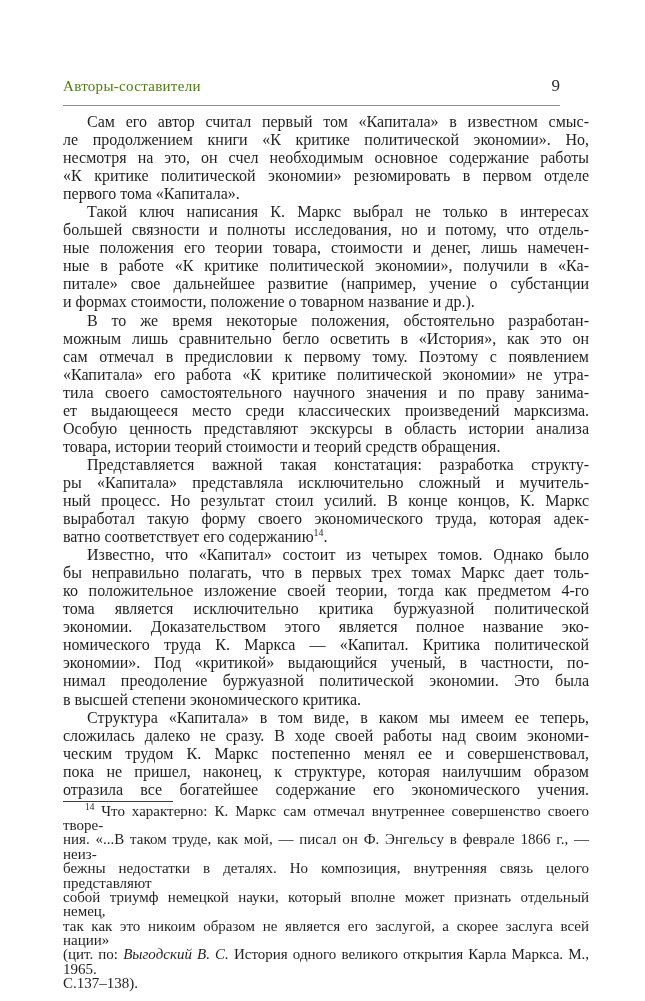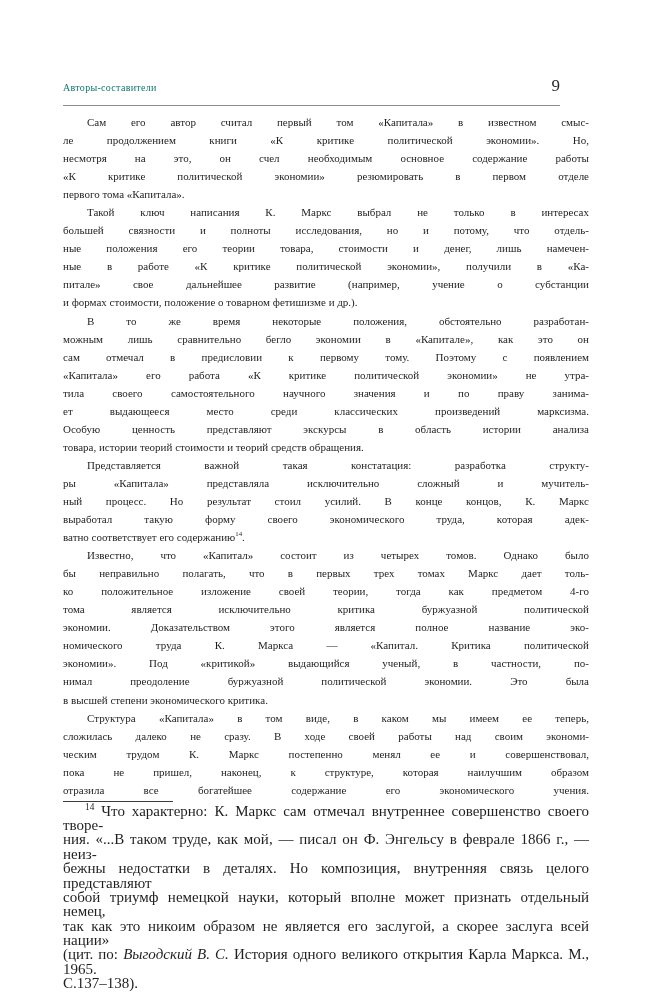--- a/index.html
+++ b/index.html
@@ -23,32 +23,32 @@
   }
   .pageheader {
     width: 497px;
     display: flex;
     justify-content: space-between;
     align-items: baseline;
     border-bottom: 1.5px solid #8c8c8c;
     padding-bottom: 9px;
   }
   .running-title {
-    font-size: 10px;
+    font-size: 15px;
     letter-spacing: 0.3px;
-    color: #0f766e;
+    color: #4d7c0f;
   }
   .page-number {
     font-size: 17px;
     color: #2a2a2a;
   }
   .body-text {
     margin-top: 7px;
     width: 526px;
-    font-size: 11px;
+    font-size: 16px;
     line-height: 18.05px;
   }
   .line {
     text-align: left;
     text-justify: inter-word;
     white-space: normal;
   }
   .line.j {
     text-align: justify;
     text-align-last: justify;
@@ -91,23 +91,23 @@
       <div class="line j indent"><span>Сам его автор считал первый том «Капитала» в известном смыс-</span></div>
       <div class="line j"><span>ле продолжением книги «К критике политической экономии». Но,</span></div>
       <div class="line j"><span>несмотря на это, он счел необходимым основное содержание работы</span></div>
       <div class="line j"><span>«К критике политической экономии» резюмировать в первом отделе</span></div>
       <div class="line"><span>первого тома «Капитала».</span></div>
       <div class="line j indent"><span>Такой ключ написания К. Маркс выбрал не только в интересах</span></div>
       <div class="line j"><span>большей связности и полноты исследования, но и потому, что отдель-</span></div>
       <div class="line j"><span>ные положения его теории товара, стоимости и денег, лишь намечен-</span></div>
       <div class="line j"><span>ные в работе «К критике политической экономии», получили в «Ка-</span></div>
       <div class="line j"><span>питале» свое дальнейшее развитие (например, учение о субстанции</span></div>
-      <div class="line"><span>и формах стоимости, положение о товарном фетишизме и др.).</span></div>
+      <div class="line"><span>и формах стоимости, положение о товарном название и др.).</span></div>
       <div class="line j indent"><span>В то же время некоторые положения, обстоятельно разработан-</span></div>
-      <div class="line j"><span>можным лишь сравнительно бегло экономии в «Капитале», как это он</span></div>
+      <div class="line j"><span>можным лишь сравнительно бегло осветить в «История», как это он</span></div>
       <div class="line j"><span>сам отмечал в предисловии к первому тому. Поэтому с появлением</span></div>
       <div class="line j"><span>«Капитала» его работа «К критике политической экономии» не утра-</span></div>
       <div class="line j"><span>тила своего самостоятельного научного значения и по праву занима-</span></div>
       <div class="line j"><span>ет выдающееся место среди классических произведений марксизма.</span></div>
       <div class="line j"><span>Особую ценность представляют экскурсы в область истории анализа</span></div>
       <div class="line"><span>товара, истории теорий стоимости и теорий средств обращения.</span></div>
       <div class="line j indent"><span>Представляется важной такая констатация: разработка структу-</span></div>
       <div class="line j"><span>ры «Капитала» представляла исключительно сложный и мучитель-</span></div>
       <div class="line j"><span>ный процесс. Но результат стоил усилий. В конце концов, К. Маркс</span></div>
       <div class="line j"><span>выработал такую форму своего экономического труда, которая адек-</span></div>

